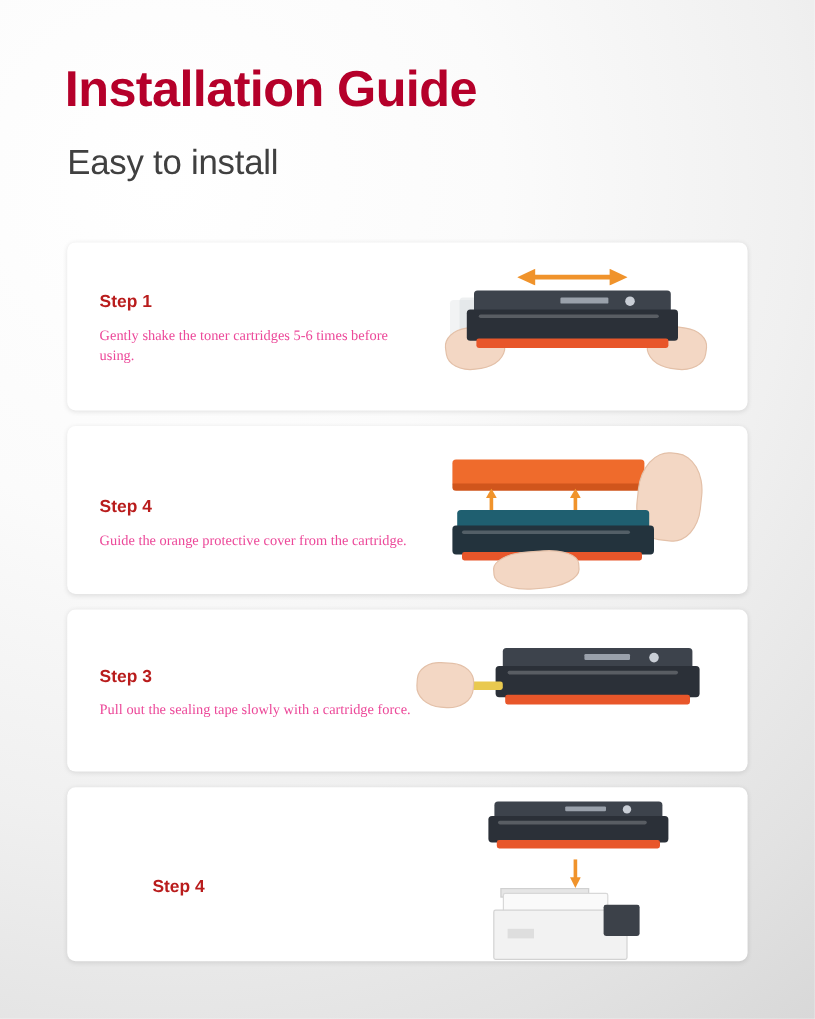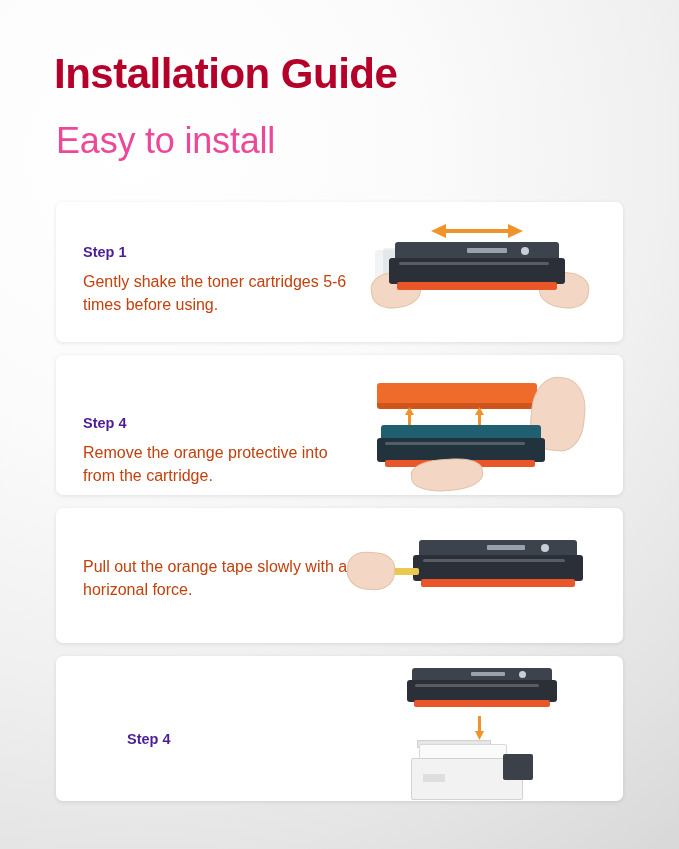--- a/index.html
+++ b/index.html
@@ -30,22 +30,22 @@
     font-weight: bold;
     color: #b5002a;
     letter-spacing: -0.5px;
     line-height: 1.05;
   }
 
   .subtitle {
     position: absolute;
     left: 56px;
     top: 120px;
-    font-size: 36px;
-    color: #ec4899;
+    font-size: 29px;
+    color: #404040;
     font-weight: normal;
     letter-spacing: -0.2px;
   }
 
   .steps {
     position: absolute;
     left: 56px;
     top: 202px;
     width: 567px;
   }
@@ -66,27 +66,28 @@
 
   .card-text {
     position: absolute;
     left: 27px;
     top: 0;
     width: 270px;
   }
   .step-label {
     font-size: 14.5px;
     font-weight: bold;
-    color: #4c1d95;
+    color: #b91c1c;
     margin-bottom: 11px;
   }
   .step-desc {
-    font-size: 16px;
-    color: #c2410c;
+    font-size: 12px;
+    color: #ec4899;
     line-height: 1.42;
+    font-family: Liberation Serif, serif;
   }
 
   .c1 .card-text { top: 42px; }
   .c2 .card-text { top: 60px; }
   .c3 .card-text { top: 48px; }
   .c4 .card-text { top: 75px; margin-left: 44px; }
 
   .art {
     position: absolute;
     right: 0;
@@ -270,21 +271,21 @@
           <div class="cart-label" style="left:78px;top:6px;width:40px;height:5px;"></div>
           <div class="cart-dot" style="left:132px;top:5px;width:8px;height:8px;"></div>
           <div class="cart-drum" style="left:8px;top:40px;width:160px;height:8px;"></div>
         </div>
       </div>
     </div>
 
     <div class="card c2">
       <div class="card-text">
         <div class="step-label">Step 4</div>
-        <div class="step-desc">Remove the orange protective into from the cartridge.</div>
+        <div class="step-desc">Guide the orange protective cover from the cartridge.</div>
       </div>
       <div class="art">
         <div class="c2-cover"></div>
         <div class="c2-cover-lip"></div>
 
         <svg class="c2-arrow" style="left:52px;top:52px;" viewBox="0 0 9 22">
           <line x1="4.5" y1="22" x2="4.5" y2="7" stroke="#f0932b" stroke-width="3"></line>
           <polygon points="4.5,0 0,8 9,8" fill="#f0932b"></polygon>
         </svg>
         <svg class="c2-arrow" style="left:122px;top:52px;" viewBox="0 0 9 22">
@@ -300,21 +301,22 @@
           <div class="cart-shine" style="left:8px;top:17px;width:140px;height:3px;"></div>
           <div class="cart-drum" style="left:8px;top:35px;width:150px;height:7px;"></div>
         </div>
 
         <div class="hand" style="left:58px;top:104px;width:70px;height:30px;transform:rotate(-4deg);"></div>
       </div>
     </div>
 
     <div class="card c3">
       <div class="card-text">
-        <div class="step-desc">Pull out the orange tape slowly with a horizonal force.</div>
+        <div class="step-label">Step 3</div>
+        <div class="step-desc">Pull out the sealing tape slowly with a cartridge force.</div>
       </div>
       <div class="art">
         <div class="cart c3-cart">
           <div class="cart-top" style="left:6px;top:0;width:158px;height:18px;"></div>
           <div class="cart-body" style="left:0;top:15px;width:170px;height:26px;"></div>
           <div class="cart-shine" style="left:10px;top:19px;width:142px;height:3px;"></div>
           <div class="cart-label" style="left:74px;top:5px;width:38px;height:5px;"></div>
           <div class="cart-dot" style="left:128px;top:4px;width:8px;height:8px;"></div>
           <div class="cart-drum" style="left:8px;top:39px;width:154px;height:8px;"></div>
         </div>

